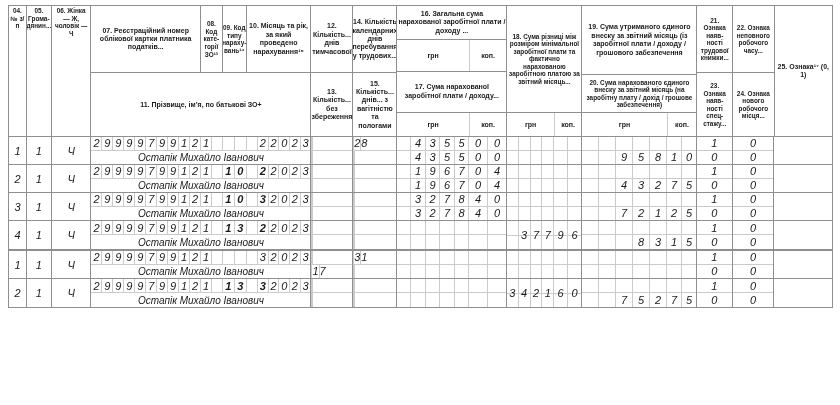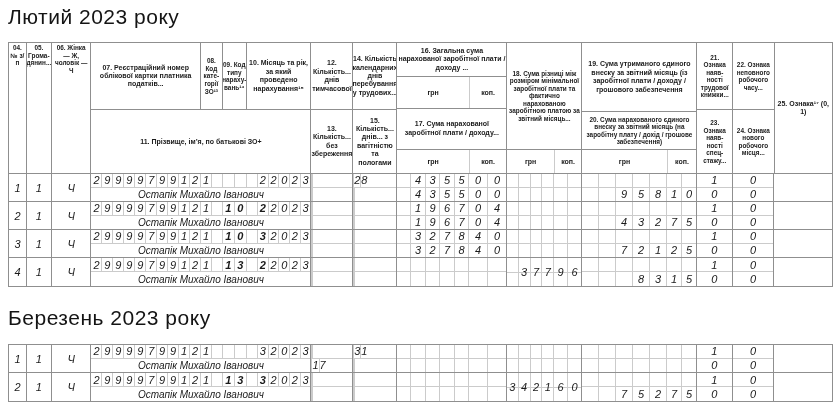--- a/index.html
+++ b/index.html
@@ -54,21 +54,20 @@
   .namecell{flex:1;display:flex;align-items:center;justify-content:center;
             font-style:italic;font-size:10px;white-space:nowrap}
   .half{height:50%;display:flex;align-items:center;justify-content:center;
         font-style:italic;font-size:11px}
   .half.top{border-bottom:1px solid var(--l)}
 </style>
 </head>
 <body>
 
 <div>
-  <div class="month-title">Лютий 2023 року</div>
   <div class="tbl" id="tbl0">
       <div class="thead">
         <div class="col w04">
           <div class="hc tiny">04. № з/п</div>
         </div>
         <div class="col w05">
           <div class="hc tiny">05. Грома-дянин...</div>
         </div>
         <div class="col w06">
           <div class="hc tiny">06. Жінка — Ж, чоловік — Ч</div>
@@ -760,21 +759,20 @@
         <div class="col w22">
           <div class="half top">0</div>
           <div class="half">0</div>
         </div>
         <div class="col w25">
           <div class="vcell"></div>
         </div>
       </div>
     </div>
 
-  <div class="month-title second">Березень 2023 року</div>
   <div class="tbl" id="tbl1">
       <div class="trow">
         <div class="col w04">
           <div class="vcell">1</div>
         </div>
         <div class="col w05">
           <div class="vcell">1</div>
         </div>
         <div class="col w06">
           <div class="vcell">Ч</div>

